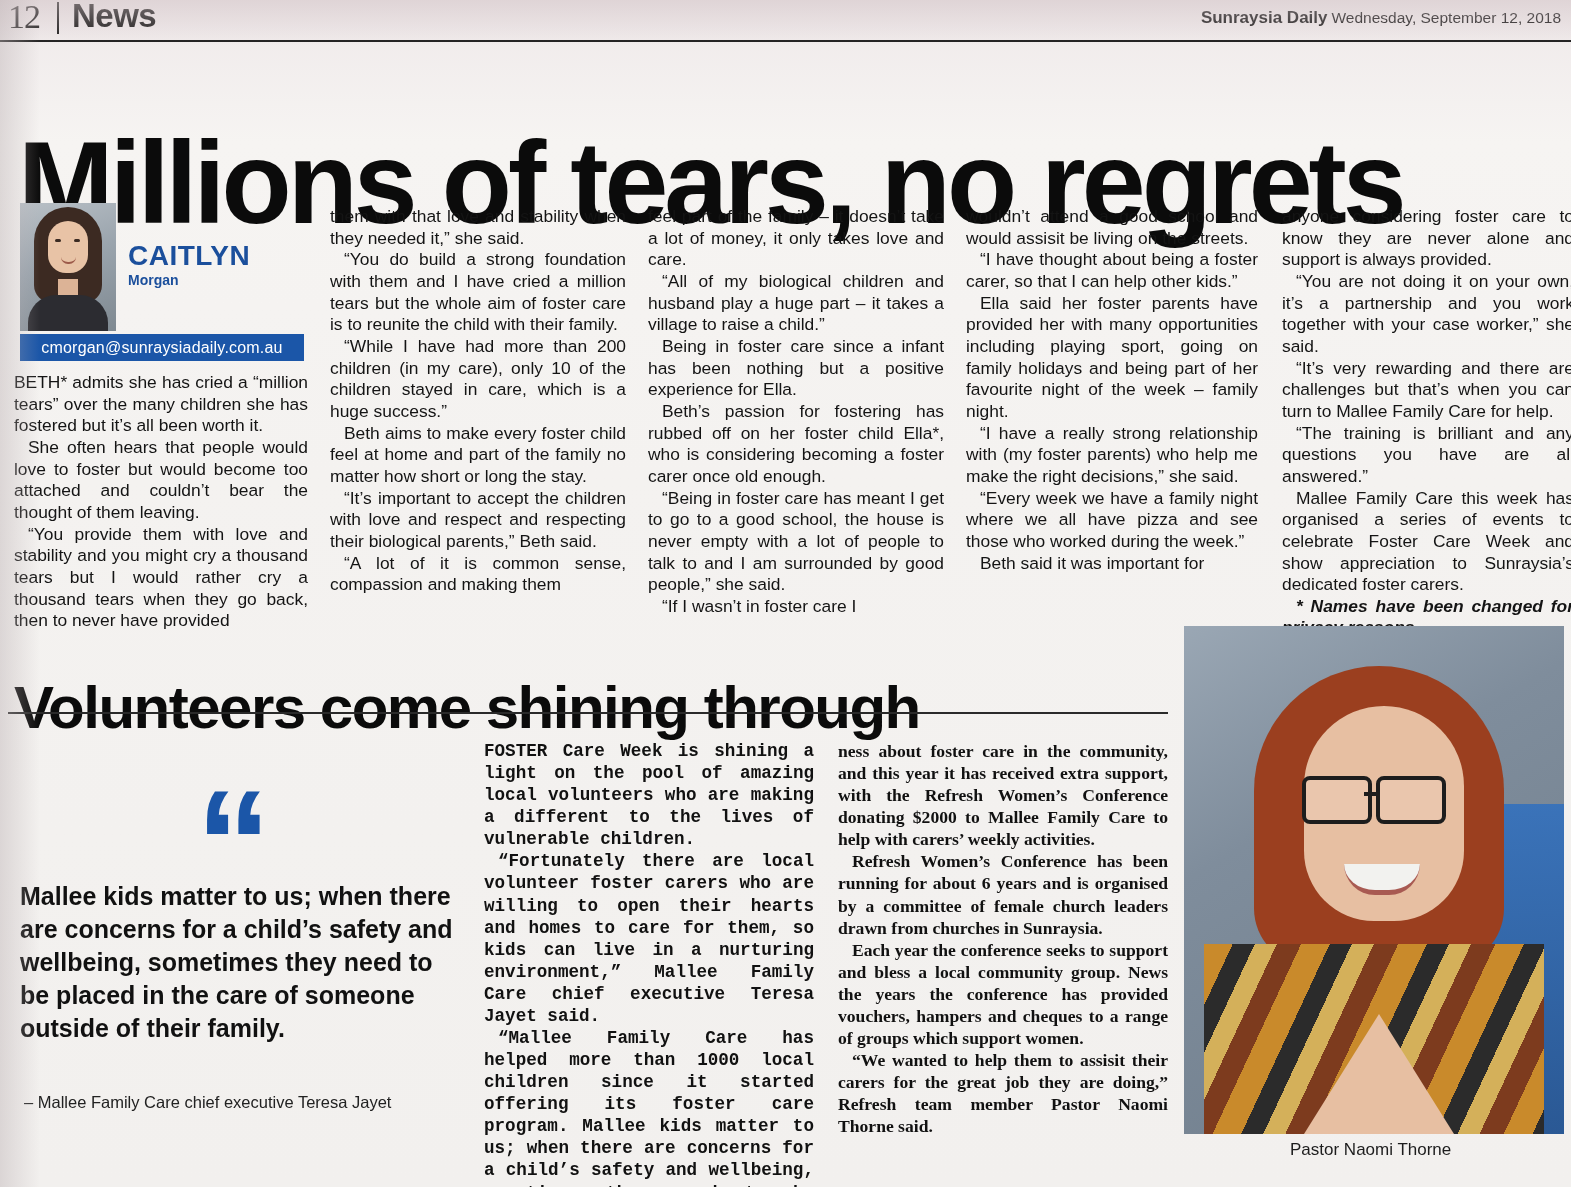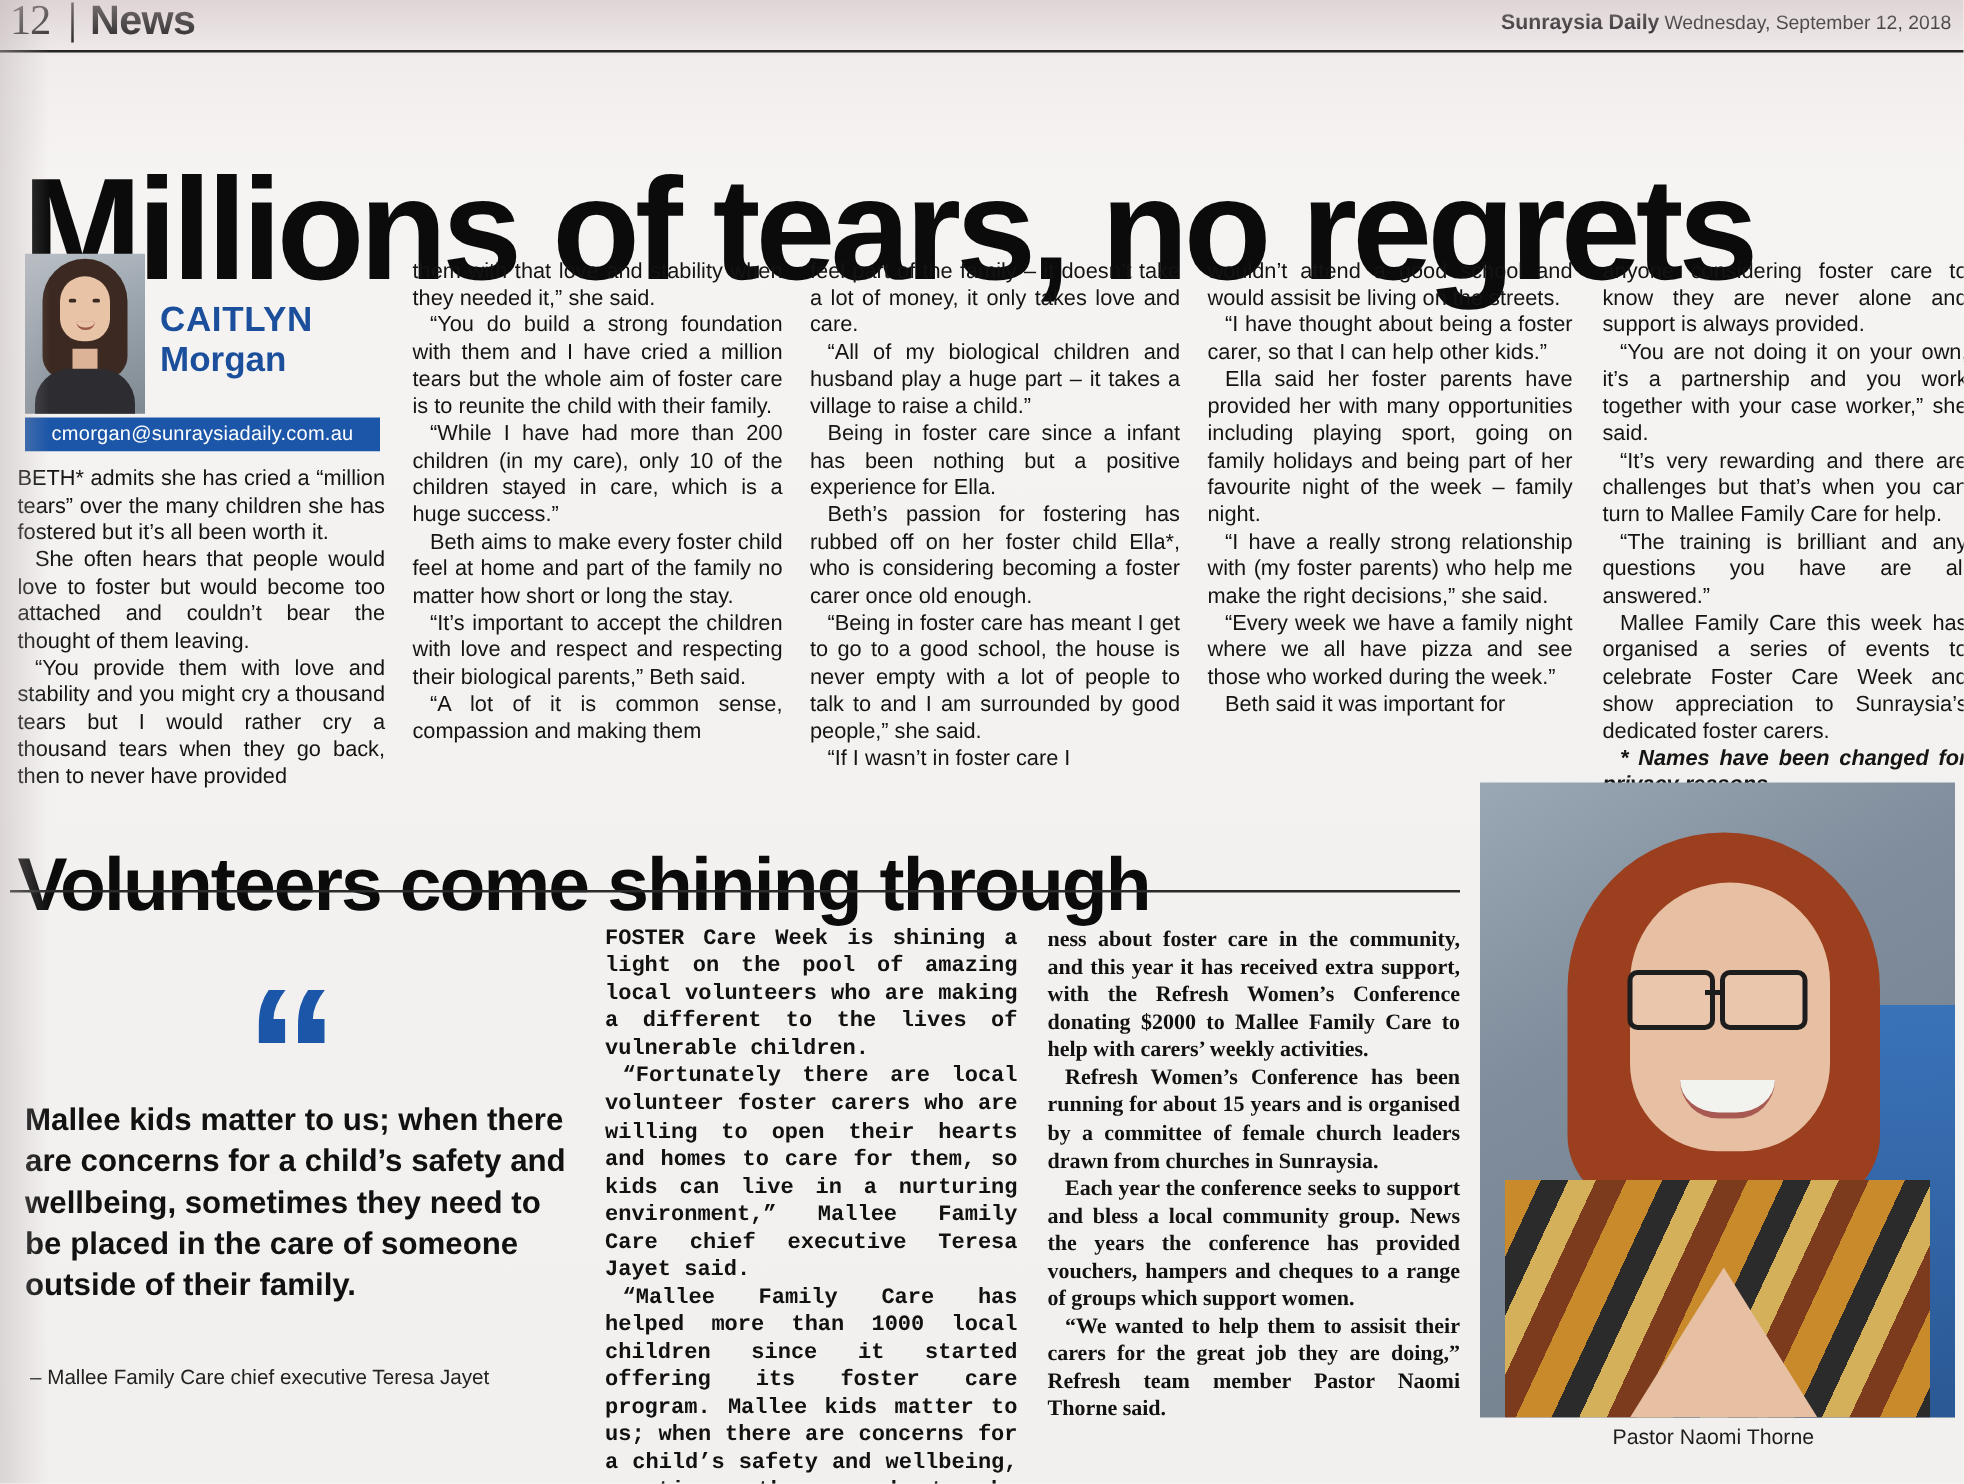--- a/index.html
+++ b/index.html
@@ -155,21 +155,21 @@
     font-weight: 700;
     font-size: 28px;
     color: #1b4f9c;
     letter-spacing: 0.5px;
   }
   .byline-surname {
     position: absolute;
     left: 116px; top: 72px;
     font-family: "Liberation Sans", sans-serif;
     font-weight: 700;
-    font-size: 28px;
+    font-size: 14px;
     color: #1b4f9c;
   }
   .byline-email {
     position: absolute;
     left: 8px; top: 134px;
     width: 284px; height: 27px;
     background: #1b56a8;
     color: #ffffff;
     font-family: "Liberation Sans", sans-serif;
     font-size: 16px;
@@ -447,21 +447,21 @@
 
   <div class="story2">
     <div class="col2 s2c1">
       <p>FOSTER Care Week is shining a light on the pool of amazing local volunteers who are making a different to the lives of vulnerable children.</p>
       <p>“Fortunately there are local volunteer foster carers who are willing to open their hearts and homes to care for them, so kids can live in a nurturing environment,” Mallee Family Care chief executive Teresa Jayet said.</p>
       <p>“Mallee Family Care has helped more than 1000 local children since it started offering its foster care program. Mallee kids matter to us; when there are concerns for a child’s safety and wellbeing, sometimes they need to be placed in the care of someone outside of their family.”</p>
       <p>Foster Care Week raises aware-</p>
     </div>
     <div class="col2 s2c2">
       <p>ness about foster care in the community, and this year it has received extra support, with the Refresh Women’s Conference donating $2000 to Mallee Family Care to help with carers’ weekly activities.</p>
-      <p>Refresh Women’s Conference has been running for about 15 years and is organised by a committee of female church leaders drawn from churches in Sunraysia.</p>
+      <p>Refresh Women’s Conference has been running for about 6 years and is organised by a committee of female church leaders drawn from churches in Sunraysia.</p>
       <p>Each year the conference seeks to support and bless a local community group. News the years the conference has provided vouchers, hampers and cheques to a range of groups which support women.</p>
       <p>“We wanted to help them to assisit their carers for the great job they are doing,” Refresh team member Pastor Naomi Thorne said.</p>
     </div>
   </div>
 
   <div class="photo2">
     <div class="p2-bg-blue"></div>
     <div class="p2-hair"></div>
     <div class="p2-face"></div>
     <div class="p2-glass-l"></div>

